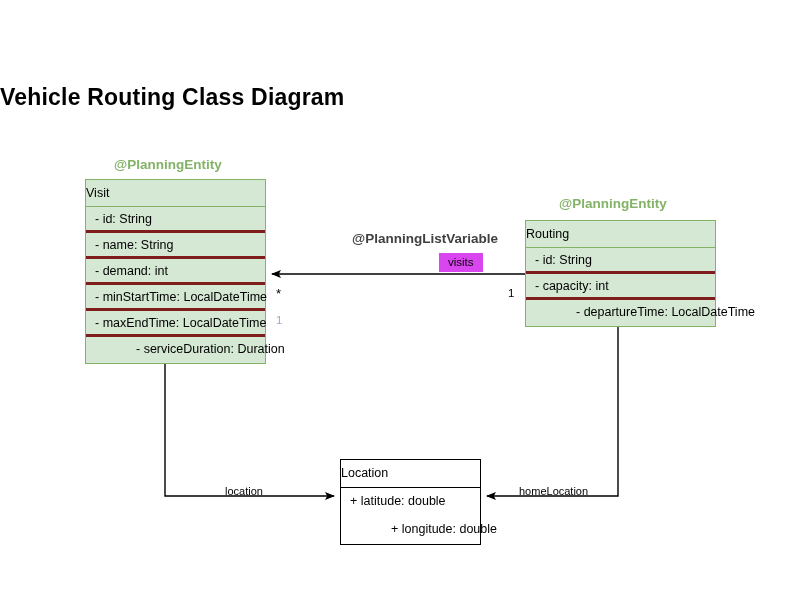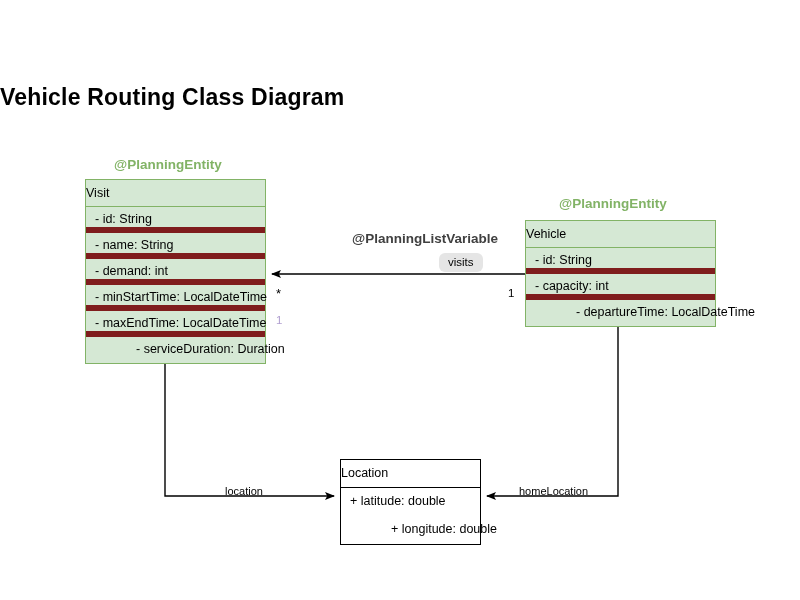--- a/index.html
+++ b/index.html
@@ -61,21 +61,21 @@
     color: #000000;
     border-bottom: 1px solid #82b366;
   }
   .uml-class .attr {
     box-sizing: border-box;
     height: 26px;
     line-height: 25px;
     padding-left: 9px;
     font-size: 12.5px;
     color: #000000;
-    border-bottom: 6px solid #7f1d1d;
+    border-bottom: 3px solid #7f1d1d;
     white-space: nowrap;
   }
   .uml-class .attr:last-child {
     border-bottom: none;
     margin-left: 41px;
   }
 
   
   .uml-class.plain {
     background: #ffffff;
@@ -103,22 +103,22 @@
   .annotation.listvar { color: #404040; }
 
   
   .edge-label {
     position: absolute;
     font-size: 11px;
     color: #000000;
     white-space: nowrap;
   }
   .edge-label.chip {
-    background: #e5e5e5;
-    border-radius: 6px;
+    background: #d946ef;
+    border-radius: 0;
     padding: 3px 9px 4px 9px;
     font-size: 11.5px;
   }
   .mult {
     position: absolute;
     font-size: 11.5px;
     white-space: nowrap;
     color: #000000;
   }
   .mult.lavender { color: #b09fd0; }
@@ -159,21 +159,21 @@
     <div class="attr">- name: String</div>
     <div class="attr">- demand: int</div>
     <div class="attr">- minStartTime: LocalDateTime</div>
     <div class="attr">- maxEndTime: LocalDateTime</div>
     <div class="attr">- serviceDuration: Duration</div>
   </div>
 
   <div class="annotation entity" style="left:559px; top:196px;">@PlanningEntity</div>
 
   <div class="uml-class" style="left:525px; top:220px; width:191px;">
-    <div class="class-name">Vehicle</div>
+    <div class="class-name">Routing</div>
     <div class="attr">- id: String</div>
     <div class="attr">- capacity: int</div>
     <div class="attr">- departureTime: LocalDateTime</div>
   </div>
 
   <div class="uml-class plain" style="left:340px; top:459px; width:141px;">
     <div class="class-name">Location</div>
     <div class="attr">+ latitude: double</div>
     <div class="attr">+ longitude: double</div>
   </div>

